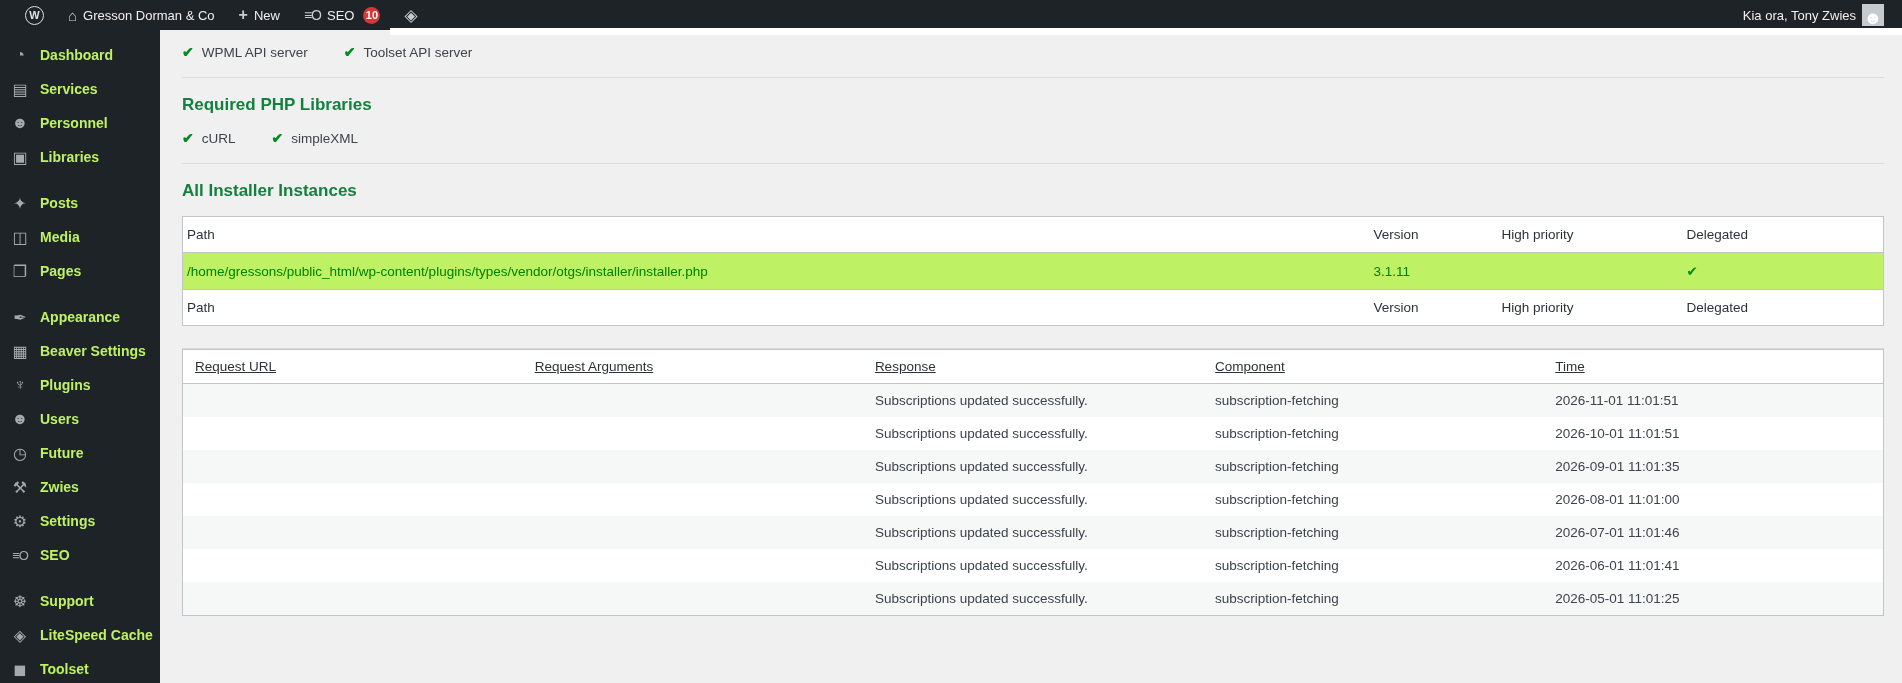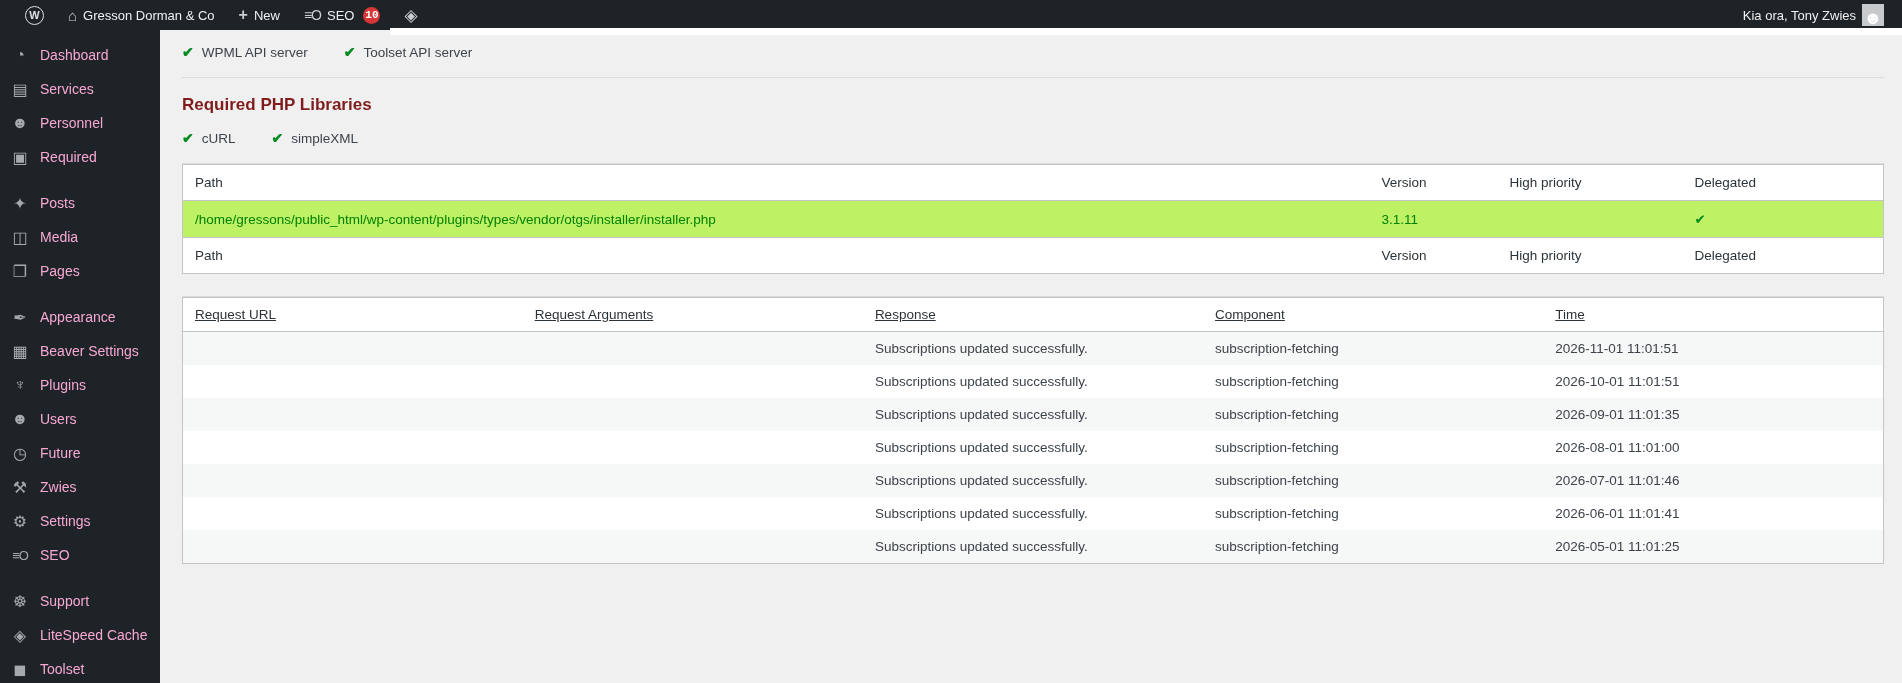--- a/index.html
+++ b/index.html
@@ -13,51 +13,51 @@
   .ab-left { display:flex; align-items:center; padding-left:14px; gap:2px; }
   .ab-item { display:flex; align-items:center; gap:6px; padding:0 11px; height:30px;
     color:#f0f0f1; cursor:pointer; }
   .ab-icon { color:#c9ccd1; font-size:15px; line-height:1; }
   .wp-logo-circle { width:19px; height:19px; border-radius:50%; border:1.6px solid #dfe1e3;
     display:flex; align-items:center; justify-content:center; font-size:11px; font-weight:bold;
     color:#dfe1e3; }
   .seo-bar-icon { font-size:14px; letter-spacing:-1px; color:#c9ccd1; }
   .badge { display:inline-block; min-width:17px; height:17px; border-radius:50%;
     background:#d63638; color:#fff; font-size:11px; line-height:17px; text-align:center;
-    font-weight:bold; margin-left:3px;font-family:Liberation Mono, monospace; }
+    font-weight:bold; margin-left:3px; }
   .ab-right { margin-left:auto; display:flex; align-items:center; gap:8px; padding-right:10px; }
   .avatar { width:22px; height:22px; background:#c7cacd; display:flex; align-items:flex-end;
     justify-content:center; overflow:hidden; }
   .avatar span { color:#fff; font-size:18px; line-height:16px; }
   .notice-strip { position:fixed; top:28px; left:390px; right:0; height:7px;
     background:#ffffff; z-index:101; }
 
   
   .sidebar { position:fixed; top:28px; left:0; bottom:0; width:160px;
     background:#1d2327; padding-top:10px; z-index:50; }
   .menu-group { margin-top:12px; }
   .menu-group:first-child { margin-top:0; }
   .menu-item { height:34px; display:flex; align-items:center; gap:10px;
     padding-left:10px; cursor:pointer; }
   .mi-icon { width:20px; text-align:center; color:#a7aaad; font-size:16px; flex:0 0 20px; }
-  .mi-label { color:#f9a8d4; font-size:14px; white-space:nowrap; }
+  .mi-label { color:#bef264; font-size:14px; white-space:nowrap;font-weight:bold; }
 
   
   .content { position:absolute; top:30px; left:160px; width:1742px;
     padding:14px 18px 0 22px; }
   .check-row { display:flex; gap:36px; align-items:center; margin-bottom:0; }
   .check-item { display:flex; align-items:center; gap:8px; font-size:13.5px; color:#3c434a; }
   .check-mark { color:#008a20; font-size:14px; font-weight:bold; }
   hr.sep { border:0; border-top:1px solid #dcdcde; margin:17px 0 0 0; }
-  h2.section-title { font-size:17px; font-weight:bold; color:#7f1d1d; margin:17px 0 15px 0; }
+  h2.section-title { font-size:17px; font-weight:bold; color:#15803d; margin:17px 0 15px 0; }
 
   table.wp-table { width:100%; border-collapse:collapse; background:#fff;
     border:1px solid #c3c4c7; table-layout:fixed; font-size:13.5px; color:#3c434a; }
   table.wp-table th, table.wp-table td { text-align:left; font-weight:normal;
-    padding:10px 12px; overflow:hidden; white-space:nowrap; text-overflow:ellipsis; }
+    padding:10px 4px; overflow:hidden; white-space:nowrap; text-overflow:ellipsis; }
   table.wp-table thead th, table.wp-table tfoot th { color:#2c3338; border-bottom:1px solid #c3c4c7; }
   table.wp-table tfoot th { border-bottom:0; border-top:1px solid #c3c4c7; }
   tr.striped { background:#bef264; }
   .path-cell { color:#008000; font-weight:bold; }
   .version-cell { color:#008000; font-weight:bold; }
   .delegated-check { color:#008a20; font-weight:bold; }
   table.log-table td { padding:9px 12px; }
   table.log-table thead th { padding:9px 12px;text-decoration:underline; }
   .log-row-a { background:#f6f7f7; }
   .log-row-b { background:#ffffff; }
@@ -107,21 +107,21 @@
     <div class="menu-item">
       <span class="mi-icon">▤</span>
       <span class="mi-label">Services</span>
     </div>
     <div class="menu-item">
       <span class="mi-icon">☻</span>
       <span class="mi-label">Personnel</span>
     </div>
     <div class="menu-item">
       <span class="mi-icon">▣</span>
-      <span class="mi-label">Required</span>
+      <span class="mi-label">Libraries</span>
     </div>
   </div>
   <div class="menu-group">
     <div class="menu-item">
       <span class="mi-icon">✦</span>
       <span class="mi-label">Posts</span>
     </div>
     <div class="menu-item">
       <span class="mi-icon">◫</span>
       <span class="mi-label">Media</span>
@@ -204,20 +204,21 @@
       <span>cURL</span>
     </div>
     <div class="check-item">
       <span class="check-mark">✔</span>
       <span>simpleXML</span>
     </div>
   </div>
 
   <hr class="sep">
 
+  <h2 class="section-title">All Installer Instances</h2>
 
   <table class="wp-table">
     <colgroup>
         <col>
         <col style="width:128px">
         <col style="width:185px">
         <col style="width:201px">
       </colgroup>
     <thead>
       <tr>

